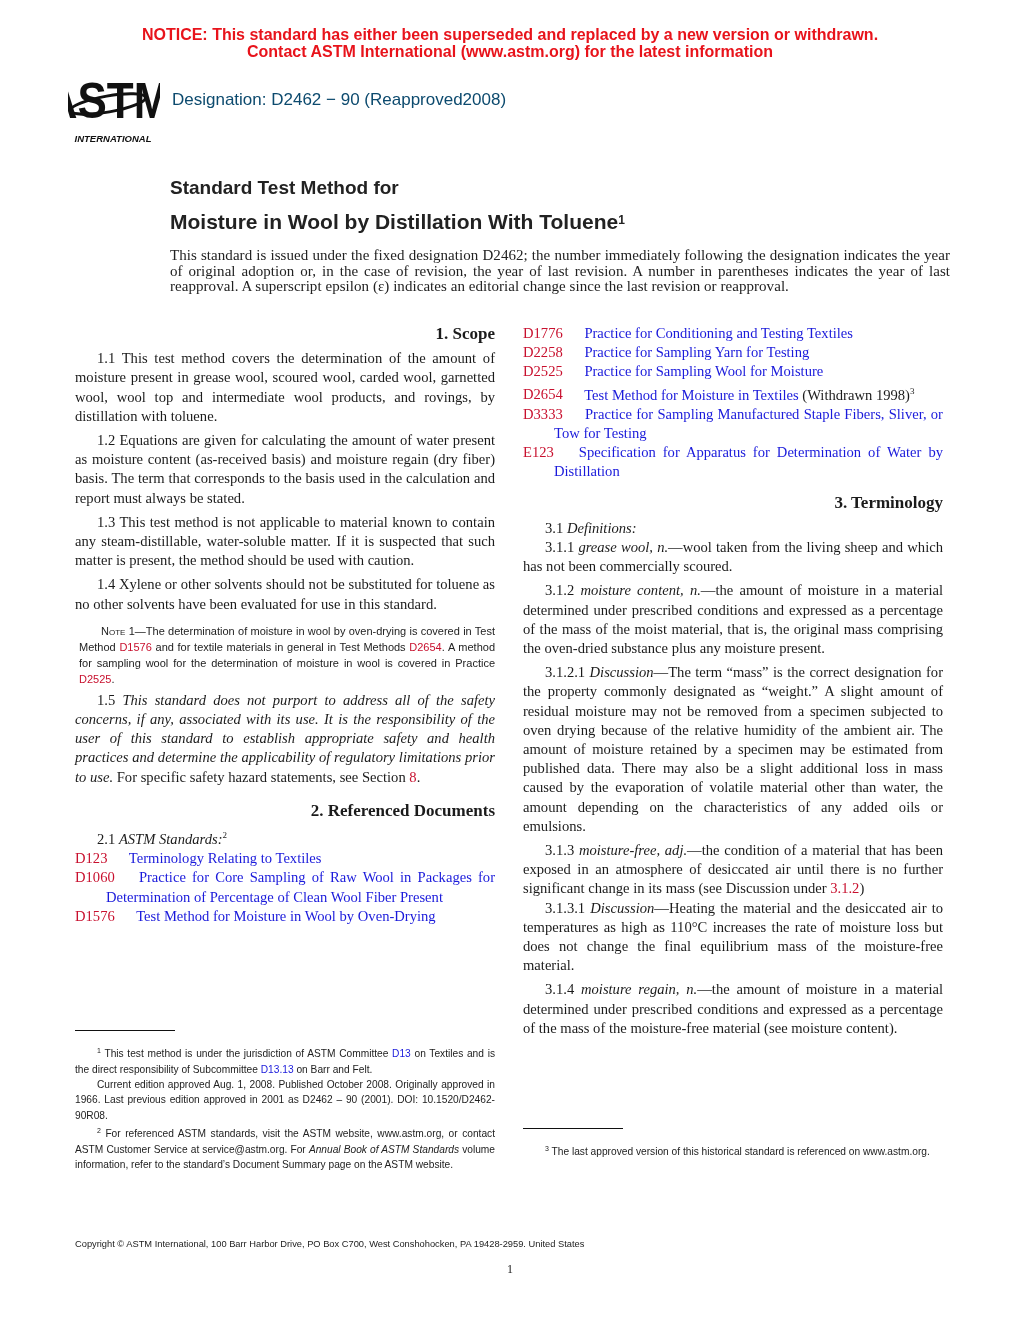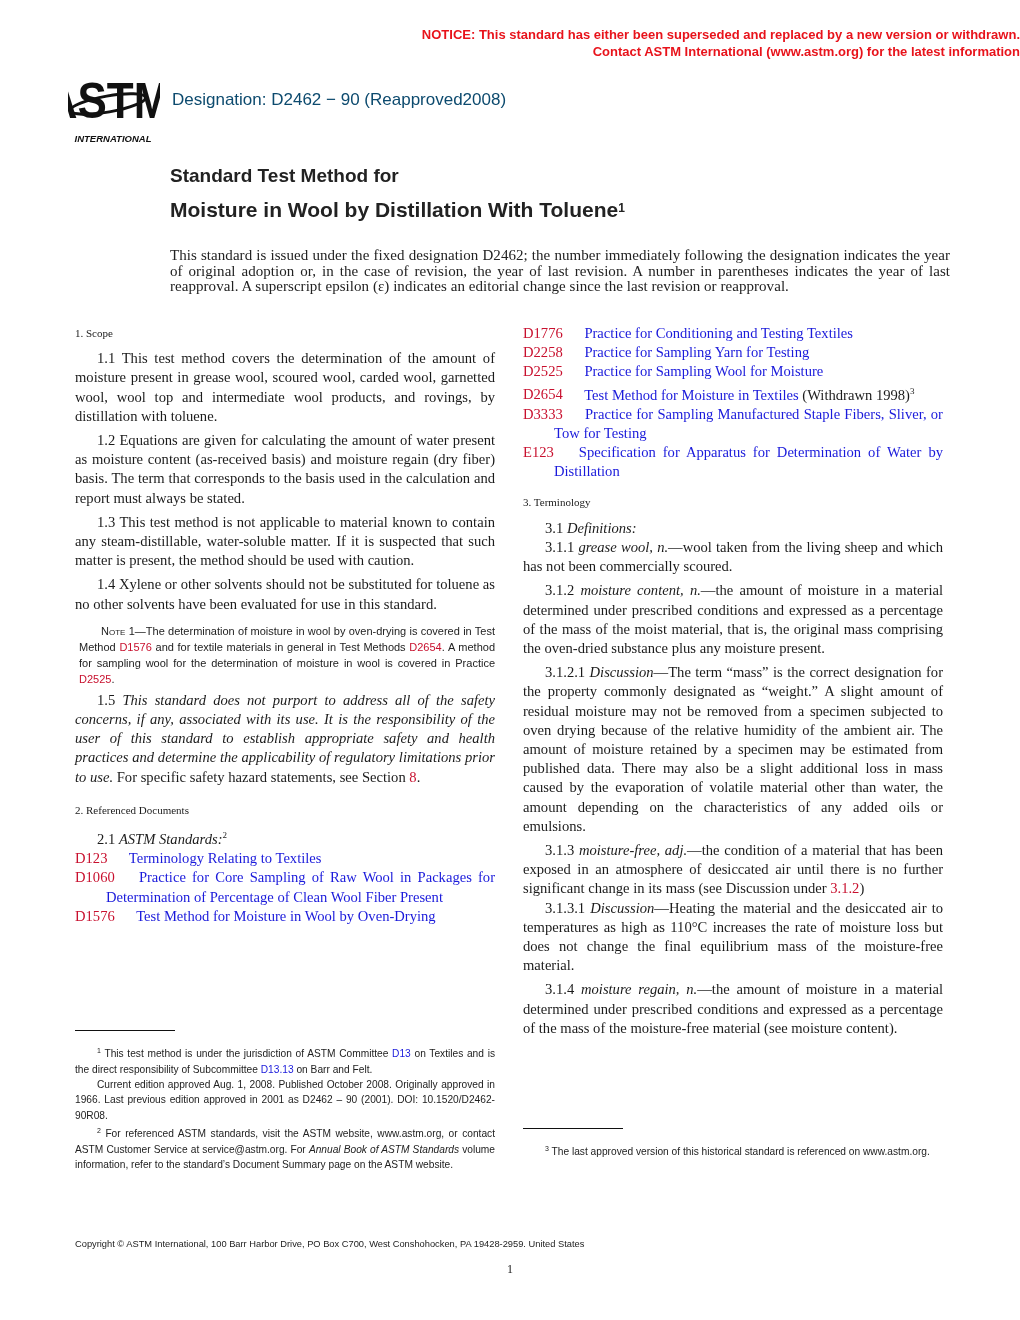--- a/index.html
+++ b/index.html
@@ -1,38 +1,38 @@
 <!DOCTYPE html>
 <html><head>
 <meta charset="utf-8">
 <style>
   * { margin: 0; padding: 0; box-sizing: border-box; }
   html, body { width: 1020px; height: 1320px; background: #ffffff; }
   body { position: relative; font-family: "Liberation Serif", serif; color: #111; overflow: hidden; }
 
-  .notice { position: absolute; top: 26px; left: 0; width: 1020px; text-align: right;
-    font-family: "Liberation Sans", sans-serif; font-weight: bold; color: #e8131b; font-size: 13px; line-height: 17px; }
+  .notice { position: absolute; top: 26px; left: 0; width: 1020px; text-align: center;
+    font-family: "Liberation Sans", sans-serif; font-weight: bold; color: #e8131b; font-size: 16px; line-height: 17px; }
 
   .logo { position: absolute; left: 68px; top: 74px; width: 92px; height: 70px; }
   .designation { position: absolute; left: 172px; top: 90px; font-family: "Liberation Sans", sans-serif;
     font-size: 17px; color: #0c4a6e; }
 
-  .title { position: absolute; left: 170px; top: 164px; font-family: "Liberation Sans", sans-serif; font-weight: bold; color: #222; }
+  .title { position: absolute; left: 170px; top: 176px; font-family: "Liberation Sans", sans-serif; font-weight: bold; color: #222; }
   .title .t1 { font-size: 19px; line-height: 24px; }
   .title .t2 { font-size: 21px; line-height: 44px; }
   .title sup { font-size: 12px; vertical-align: top; position: relative; top: -2px; }
 
   .issued { position: absolute; left: 170px; top: 248px; width: 780px; font-size: 15px; line-height: 15.5px;
     color: #222; text-align: justify; text-align-last: left; letter-spacing: 0.05px; }
 
   .col { position: absolute; width: 420px; font-size: 14.6px; line-height: 19.2px; color: #1b1b1b; }
   .col-left { left: 75px; top: 324px; }
   .col-right { left: 523px; top: 324px; }
 
-  .sec-head { font-weight: normal; font-size: 11px; margin-bottom: 6px; }
+  .sec-head { font-weight: bold; font-size: 17px; margin-bottom: 6px; text-align: right; }
   .para { text-align: justify; text-indent: 22px; margin-bottom: 5px; }
   .note { font-family: "Liberation Sans", sans-serif; font-size: 11px; line-height: 16px; text-align: justify;
     text-indent: 22px; margin: 9px 0 4px 4px; color: #222; }
   .note .smallcaps { font-variant: small-caps; }
   .red { color: #c8102e; }
   .blue { color: #1a1adb; }
   .ref { padding-left: 31px; text-indent: -31px; text-align: justify; }
   .ref .red { margin-right: 18px; }
   i { font-style: italic; }
 

